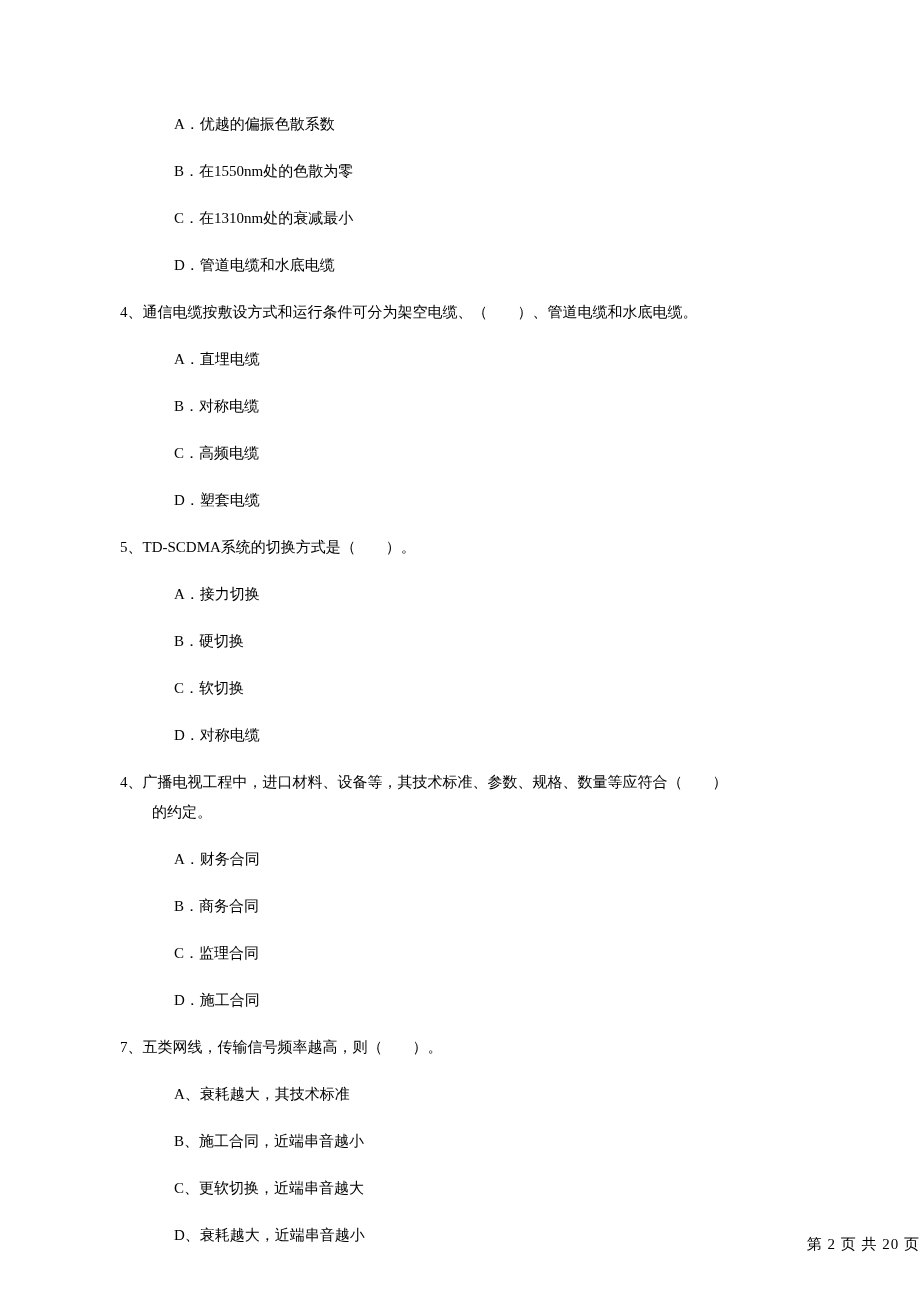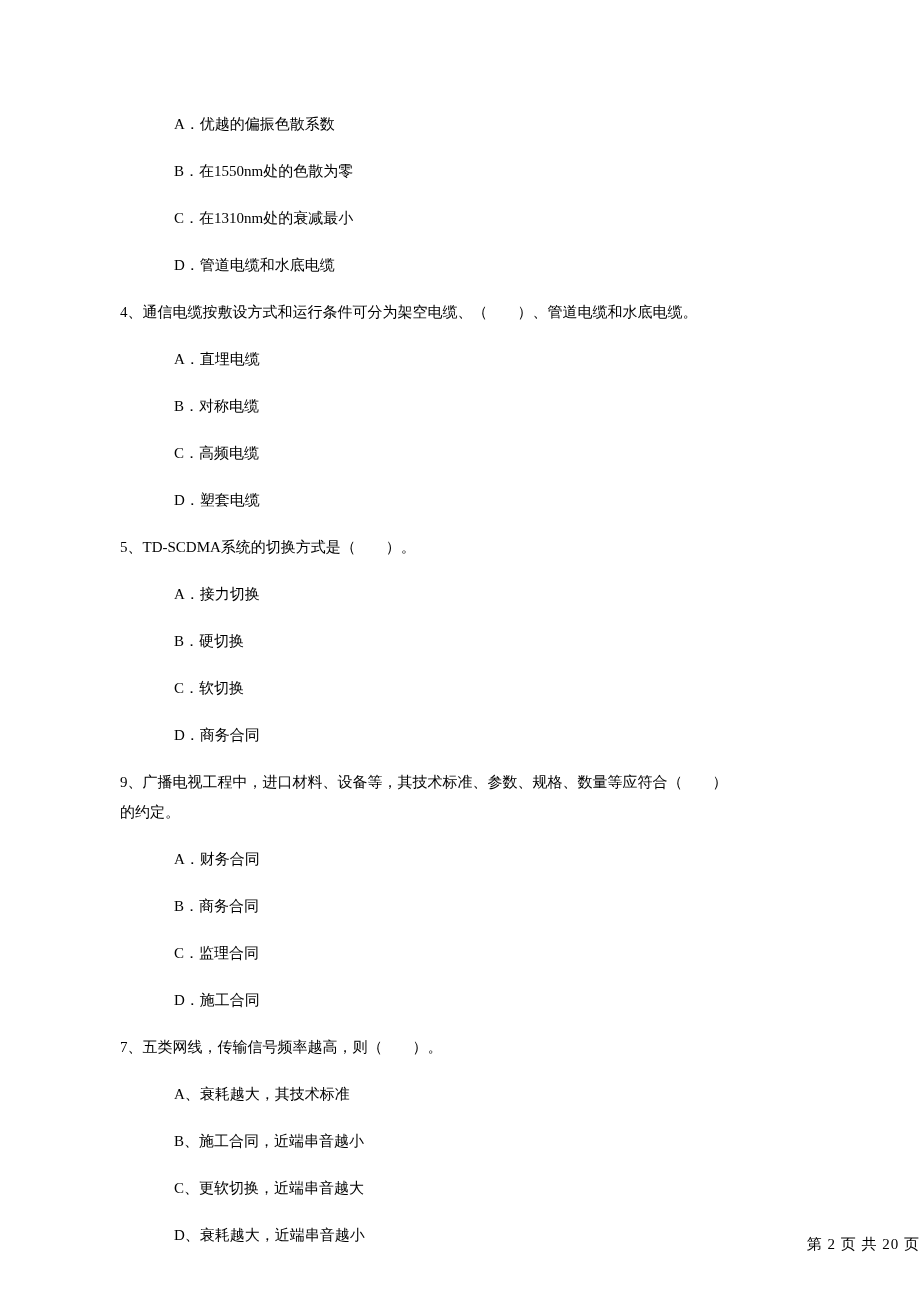--- a/index.html
+++ b/index.html
@@ -25,20 +25,21 @@
       margin-bottom: 23px;
     }
     .question-line {
       padding-left: 0;
       margin-bottom: 23px;
       margin-top: 4px;
     }
     .question-continuation {
       padding-left: 0;
       margin-bottom: 23px;
+      margin-left: 32px;
     }
     .page-footer {
       position: absolute;
       bottom: 48px;
       left: 0;
       right: 0;
       text-align: right;
       font-size: 15px;
       letter-spacing: 1px;
     }
@@ -56,23 +57,23 @@
   <div class="question-line">4、通信电缆按敷设方式和运行条件可分为架空电缆、（　　）、管道电缆和水底电缆。</div>
   <div class="option-line">A．直埋电缆</div>
   <div class="option-line">B．对称电缆</div>
   <div class="option-line">C．高频电缆</div>
   <div class="option-line">D．塑套电缆</div>
 
   <div class="question-line">5、TD-SCDMA系统的切换方式是（　　）。</div>
   <div class="option-line">A．接力切换</div>
   <div class="option-line">B．硬切换</div>
   <div class="option-line">C．软切换</div>
-  <div class="option-line">D．商务合同</div>
+  <div class="option-line">D．对称电缆</div>
 
-  <div class="question-line" style="margin-bottom:6px;">9、广播电视工程中，进口材料、设备等，其技术标准、参数、规格、数量等应符合（　　）</div>
+  <div class="question-line" style="margin-bottom:6px;">4、广播电视工程中，进口材料、设备等，其技术标准、参数、规格、数量等应符合（　　）</div>
   <div class="question-continuation">的约定。</div>
   <div class="option-line">A．财务合同</div>
   <div class="option-line">B．商务合同</div>
   <div class="option-line">C．监理合同</div>
   <div class="option-line">D．施工合同</div>
 
   <div class="question-line">7、五类网线，传输信号频率越高，则（　　）。</div>
   <div class="option-line">A、衰耗越大，其技术标准</div>
   <div class="option-line">B、施工合同，近端串音越小</div>
   <div class="option-line">C、更软切换，近端串音越大</div>

